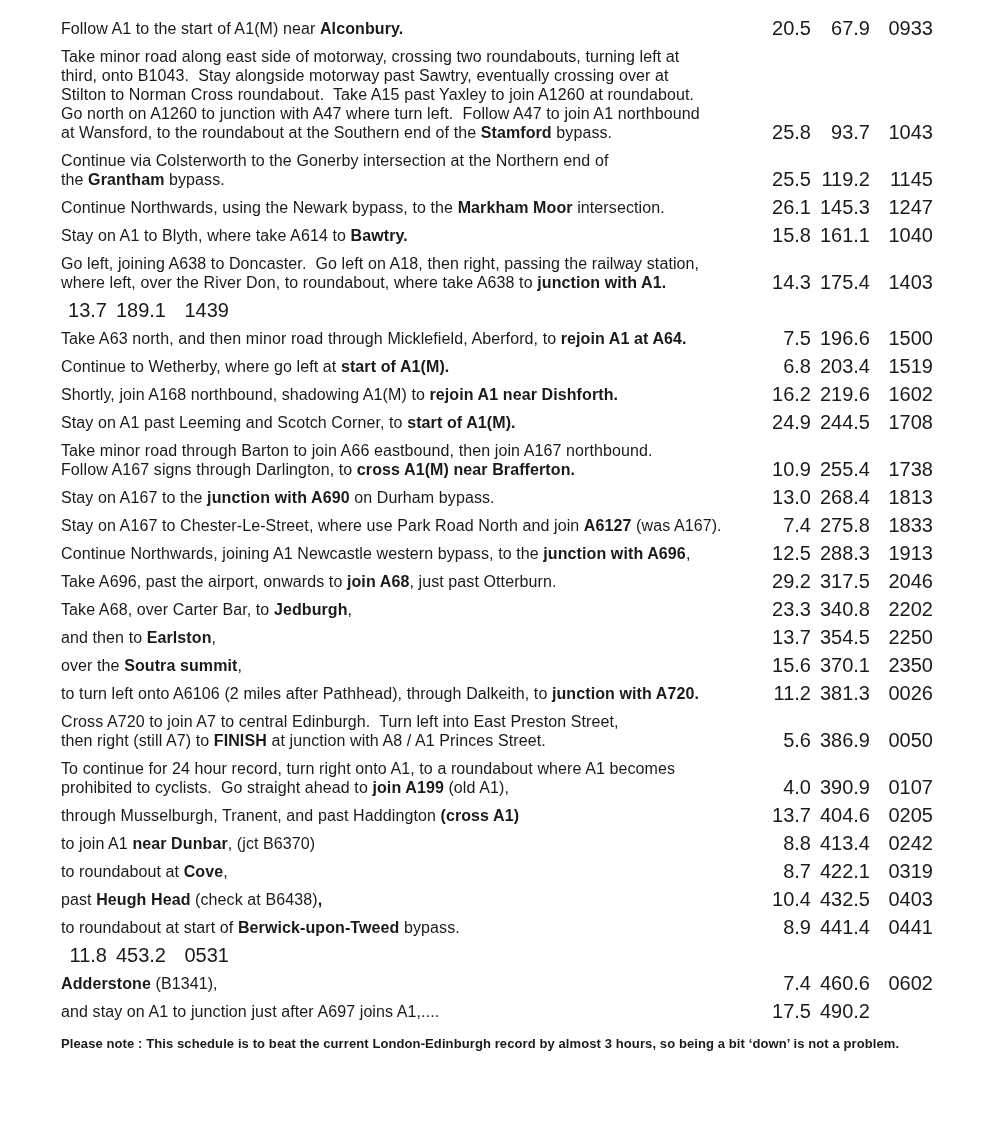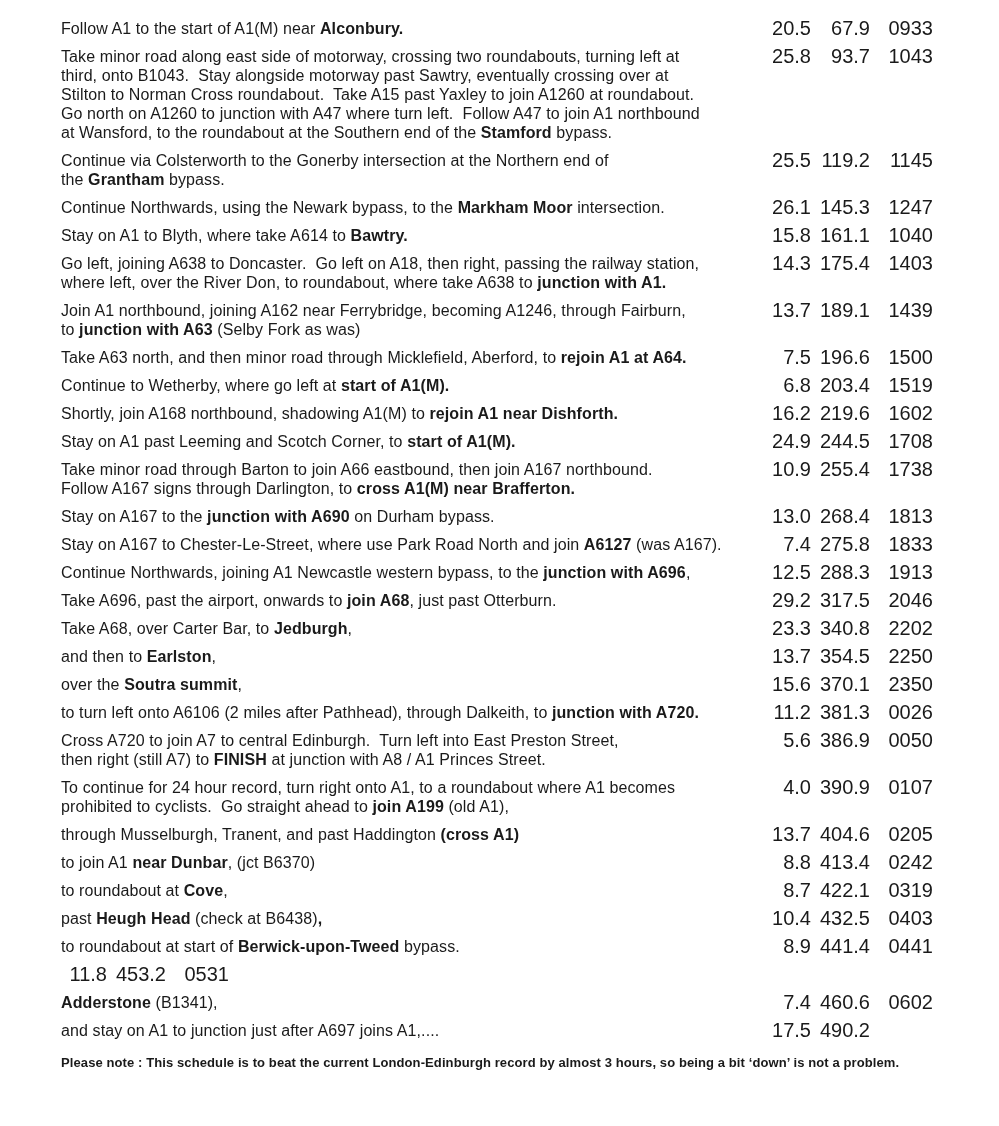--- a/index.html
+++ b/index.html
@@ -12,20 +12,21 @@
   .page {
     width: 999px;
     min-height: 1126px;
     box-sizing: border-box;
     padding: 19px 66px 10px 61px;
     background: #ffffff;
   }
   .row {
     display: flex;
     justify-content: space-between;
+    align-items: flex-end;
     margin-bottom: 9px;
   }
   .desc {
     font-size: 16px;
     line-height: 19px;
     width: 702px;
     white-space: pre-wrap;
     letter-spacing: 0.1px;
   }
   .desc b { font-weight: bold; }
@@ -94,21 +95,20 @@
       </div>
       <div class="row">
         <div class="desc"><span>Go left, joining A638 to Doncaster.  Go left on A18, then right, passing the railway station,</span><br><span>where left, over the River Don, to roundabout, where take A638 to </span><b>junction with A1.</b></div>
         <div class="vals">
           <span class="v v1">14.3</span>
           <span class="v v2">175.4</span>
           <span class="v v3">1403</span>
         </div>
       </div>
       <div class="row">
-        <div class="desc"><span>Join A1 northbound, joining A162 near Ferrybridge, becoming A1246, through Fairburn,</span><br><span>to </span><b>junction with A63</b><span> (Selby Fork as was)</span></div>
         <div class="vals">
           <span class="v v1">13.7</span>
           <span class="v v2">189.1</span>
           <span class="v v3">1439</span>
         </div>
       </div>
       <div class="row">
         <div class="desc"><span>Take A63 north, and then minor road through Micklefield, Aberford, to </span><b>rejoin A1 at A64.</b></div>
         <div class="vals">
           <span class="v v1">7.5</span>

